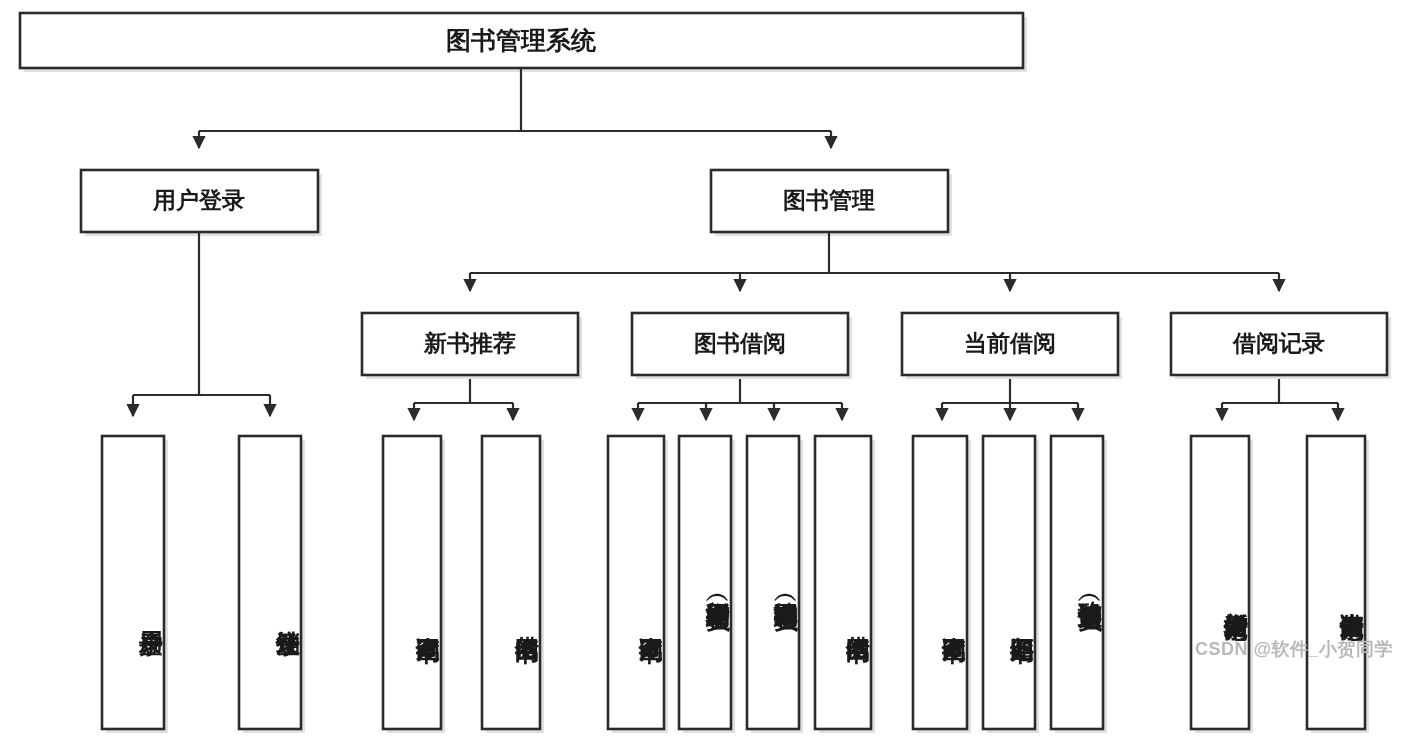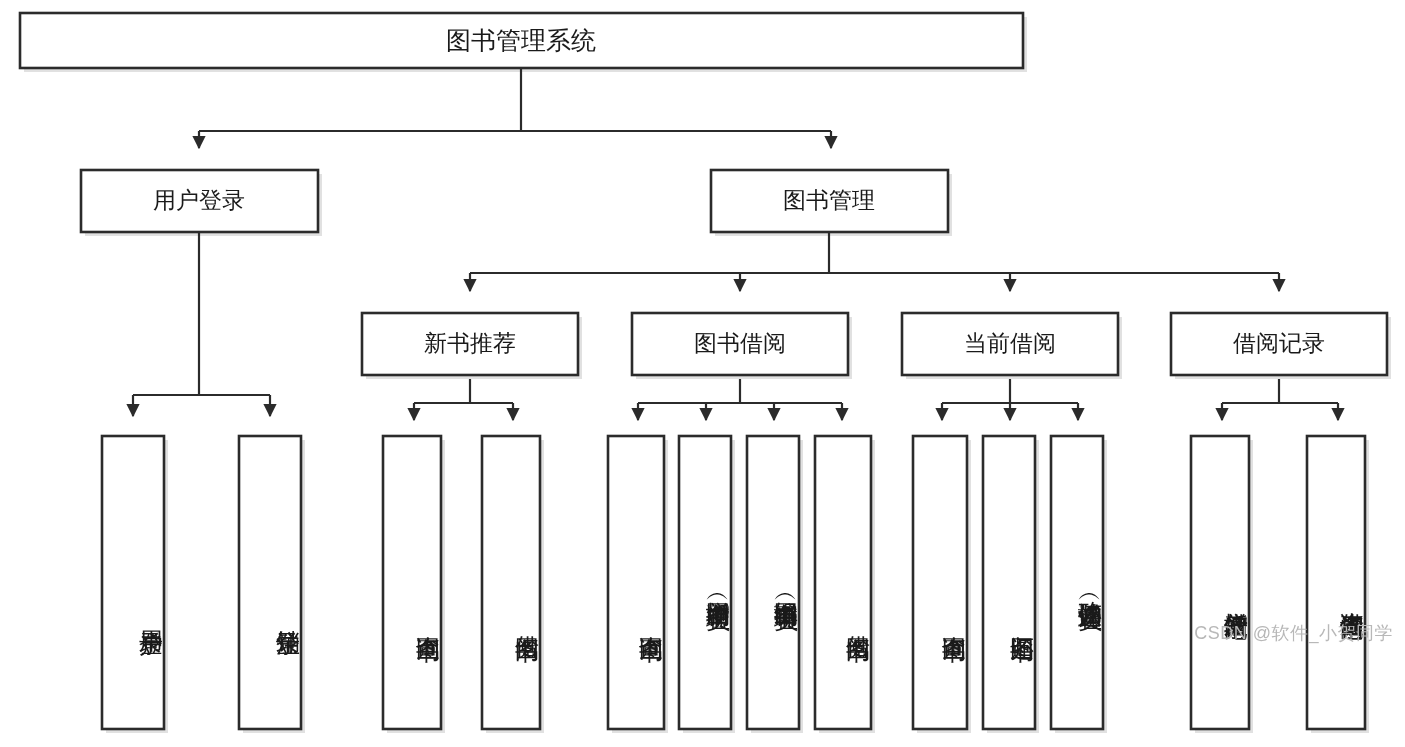--- a/index.html
+++ b/index.html
@@ -11,20 +11,21 @@
     width: 1405px;
     height: 747px;
     font-family: "Liberation Sans", "DejaVu Sans", sans-serif;
     overflow: hidden;
   }
   #diagram-root {
     position: relative;
     width: 1405px;
     height: 664px;
     background: #ffffff;
+    font-weight: bold;
   }
   svg.diagram {
     position: absolute;
     top: 0;
     left: 0;
     width: 1405px;
     height: 747px;
     display: block;
   }
   .node-rect {
@@ -72,21 +73,21 @@
     text-align: center;
     display: flex;
     align-items: flex-start;
     justify-content: center;
     white-space: nowrap;
     pointer-events: none;
   }
   .watermark {
     position: absolute;
     right: 12px;
-    bottom: 19px;
+    bottom: 3px;
     font-family: "Liberation Sans", "DejaVu Sans", sans-serif;
     font-size: 18px;
     color: #b8b8b8;
     letter-spacing: 0.5px;
     white-space: nowrap;
   }
 </style>
 </head>
 <body>
 

